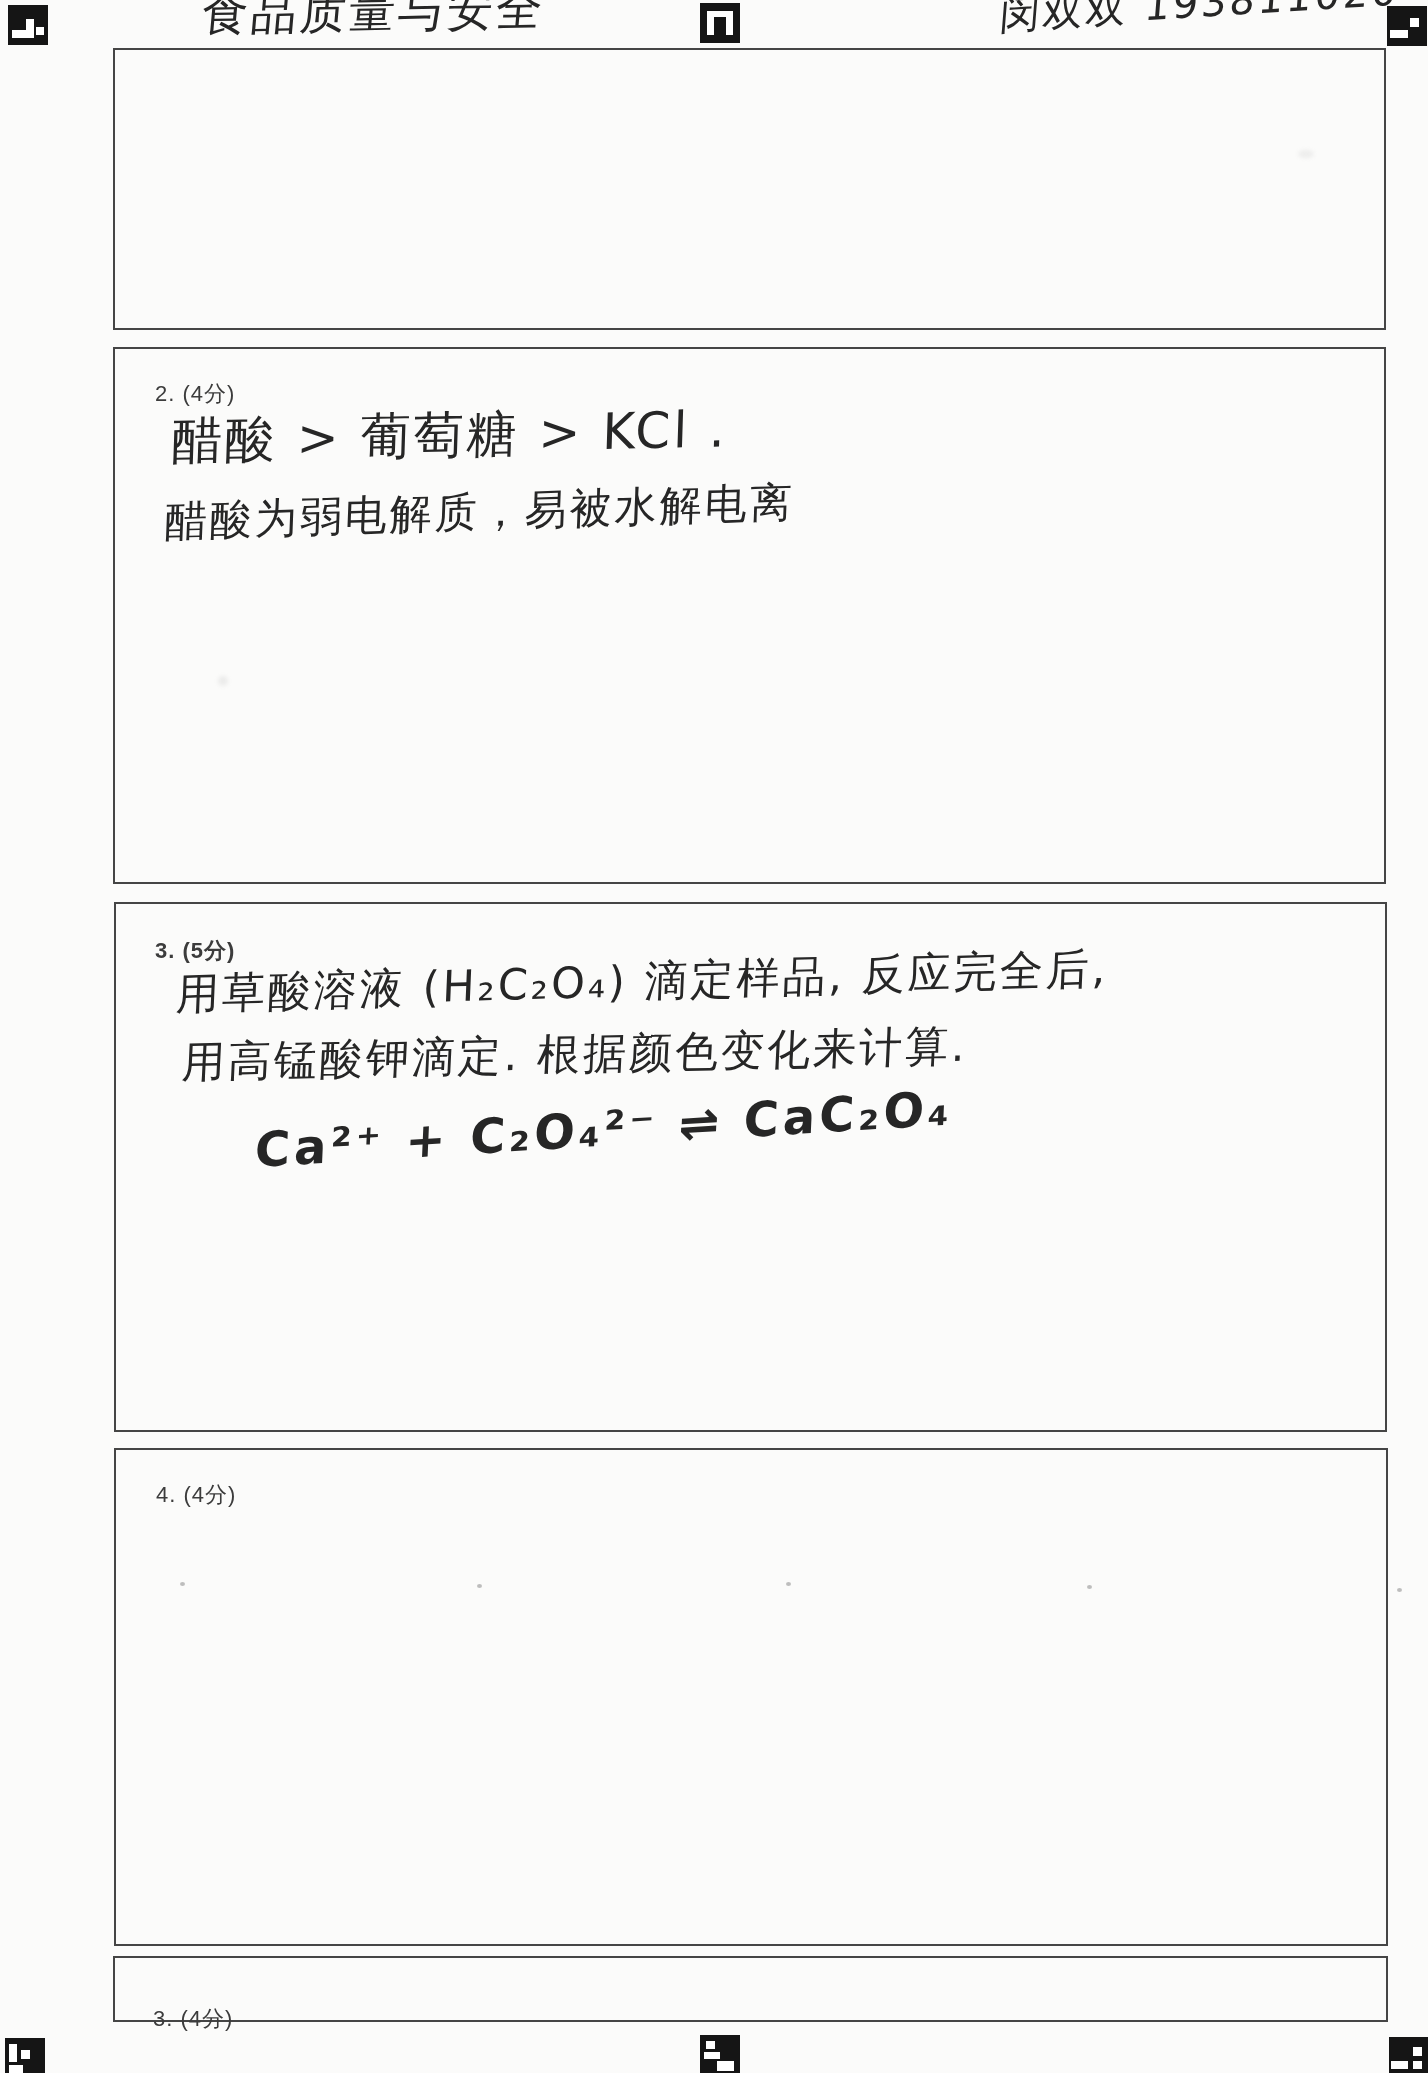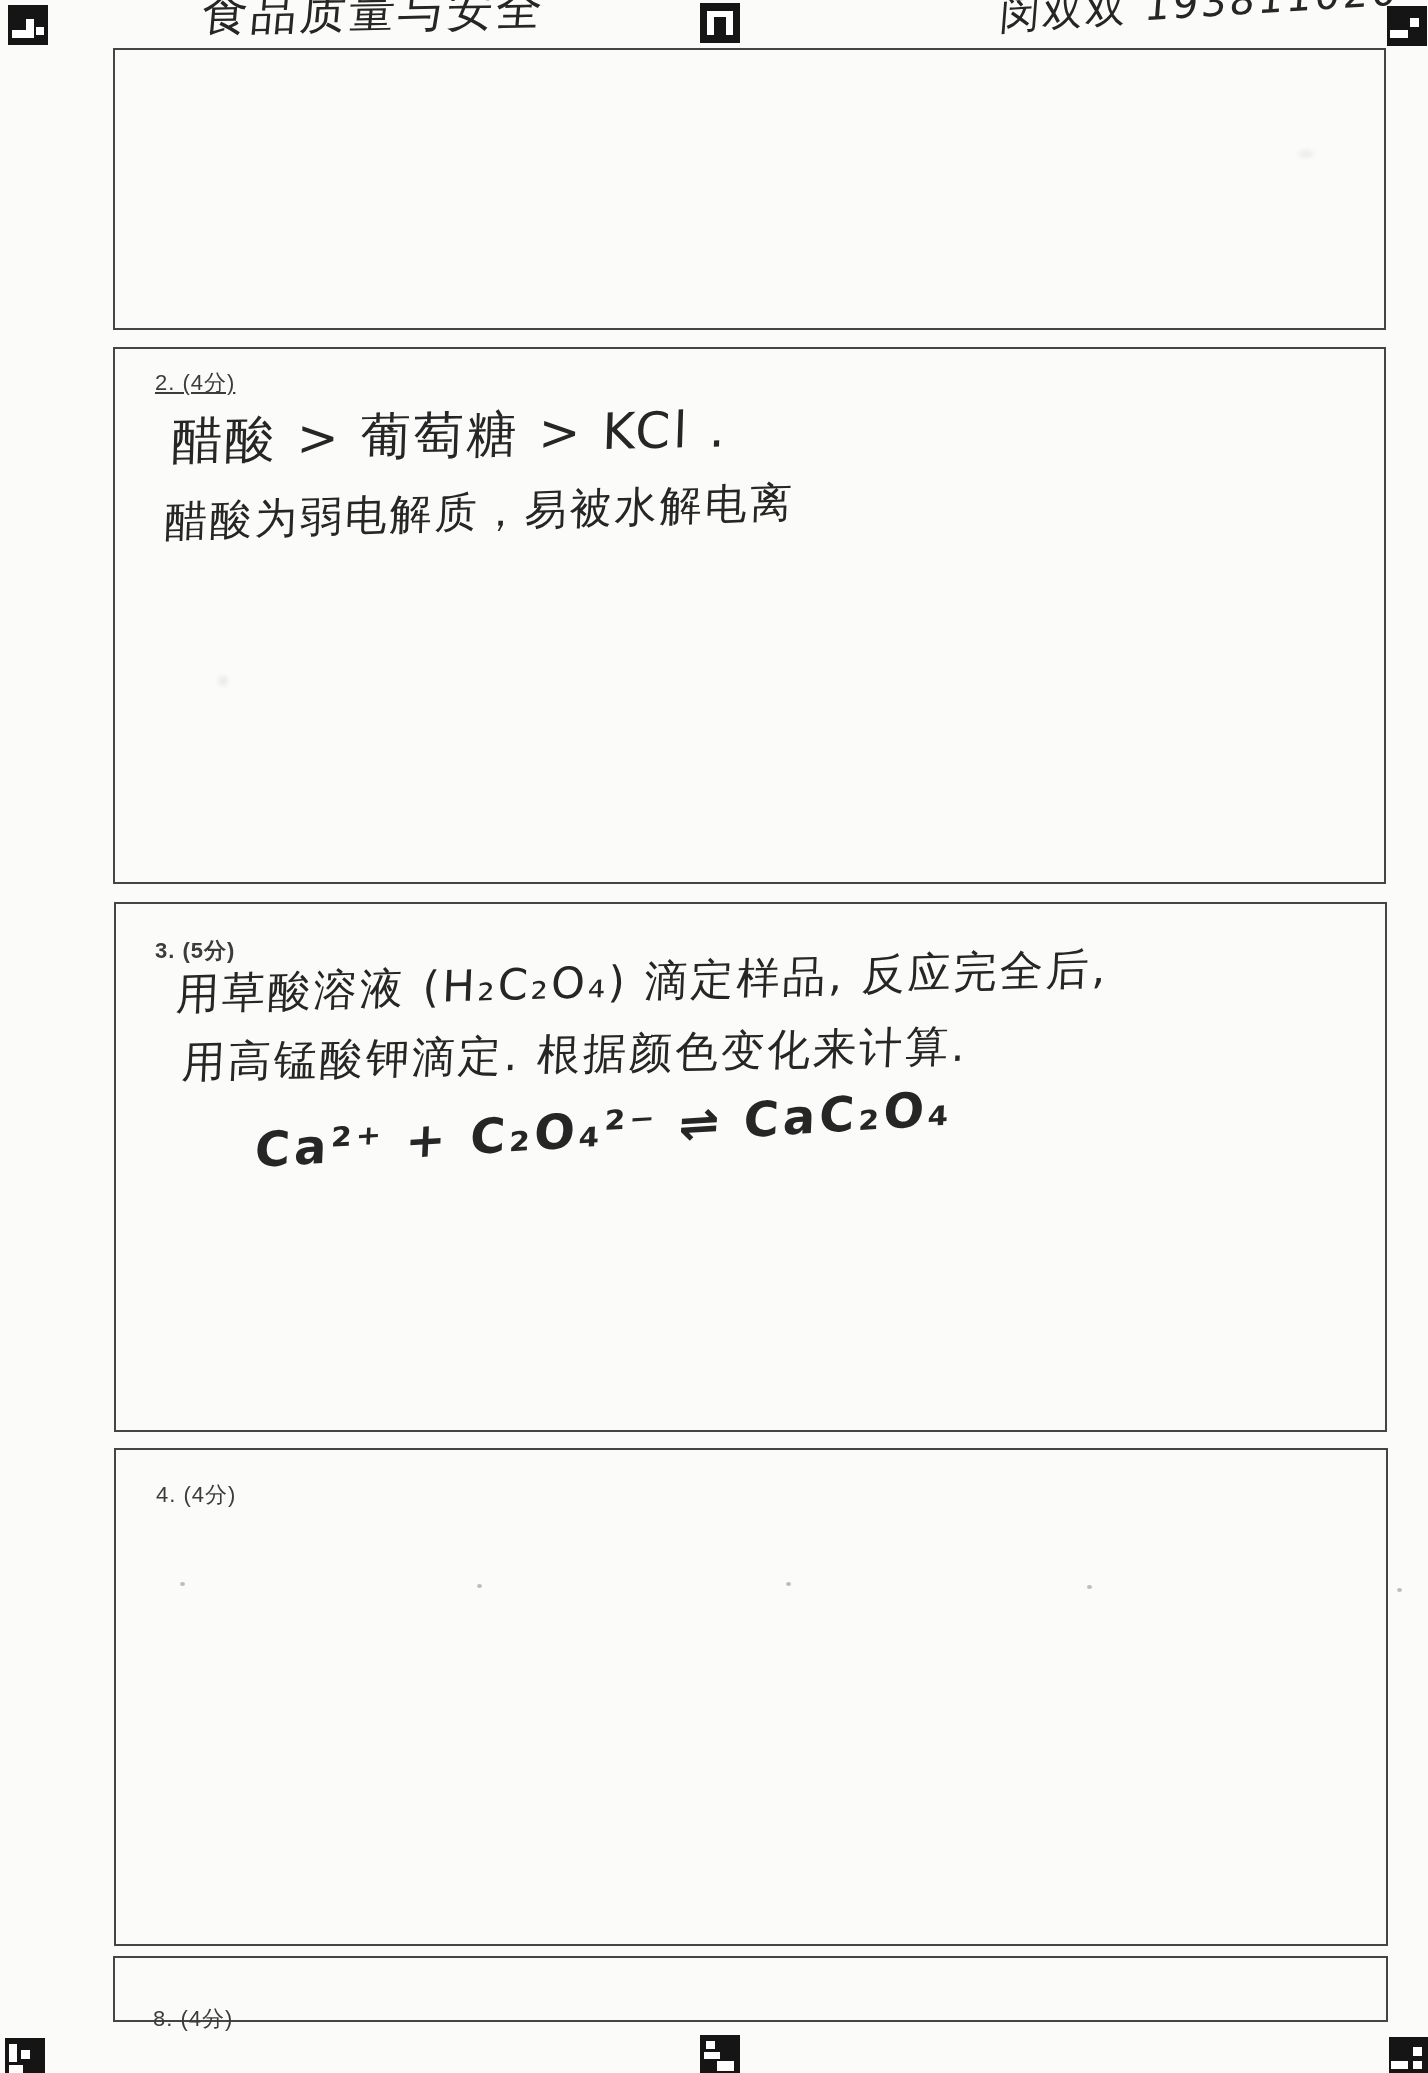--- a/index.html
+++ b/index.html
@@ -82,35 +82,35 @@
 
   <div class="hw hw-title" style="left:202px;top:-16px;">食品质量与安全</div>
   <div class="hw hw-name" style="left:1000px;top:-12px;">
     <span>闵双双</span>
     <span>193811020</span>
   </div>
 
   <div class="box" style="left:113px;top:48px;width:1269px;height:278px;"></div>
 
   <div class="box" style="left:113px;top:347px;width:1269px;height:533px;"></div>
-  <div class="qlabel" style="left:155px;top:368px;text-decoration:underline;">2. (4分)</div>
+  <div class="qlabel" style="left:155px;top:379px;">2. (4分)</div>
   <div class="hw hw-a1" style="left:172px;top:408px;">醋酸 &gt; 葡萄糖 &gt; KCl .</div>
   <div class="hw hw-a2" style="left:165px;top:494px;">醋酸为弱电解质，易被水解电离</div>
 
   <div class="box" style="left:114px;top:902px;width:1269px;height:526px;"></div>
   <div class="qlabel" style="left:155px;top:936px;font-weight:bold;">3. (5分)</div>
   <div class="hw hw-b1" style="left:176px;top:966px;">用草酸溶液 (H₂C₂O₄) 滴定样品, 反应完全后,</div>
   <div class="hw hw-b2" style="left:182px;top:1034px;">用高锰酸钾滴定. 根据颜色变化来计算.</div>
   <div class="hw hw-eq" style="left:255px;top:1122px;">Ca²⁺ + C₂O₄²⁻ ⇌ CaC₂O₄</div>
 
   <div class="box" style="left:114px;top:1448px;width:1270px;height:494px;"></div>
   <div class="qlabel" style="left:156px;top:1480px;">4. (4分)</div>
 
   <div class="box" style="left:113px;top:1956px;width:1271px;height:62px;"></div>
-  <div class="qlabel" style="left:153px;top:2004px;">8. (4分)</div>
+  <div class="qlabel" style="left:153px;top:2004px;">3. (4分)</div>
 
   <div class="smudge" style="left:1298px;top:150px;width:16px;height:8px;opacity:.14;"></div>
   <div class="smudge" style="left:218px;top:676px;width:10px;height:10px;opacity:.16;"></div>
   <div class="speck" style="left:180px;top:1582px;"></div>
   <div class="speck" style="left:477px;top:1584px;"></div>
   <div class="speck" style="left:786px;top:1582px;"></div>
   <div class="speck" style="left:1087px;top:1585px;"></div>
   <div class="speck" style="left:1397px;top:1588px;"></div>
 
 </div>

